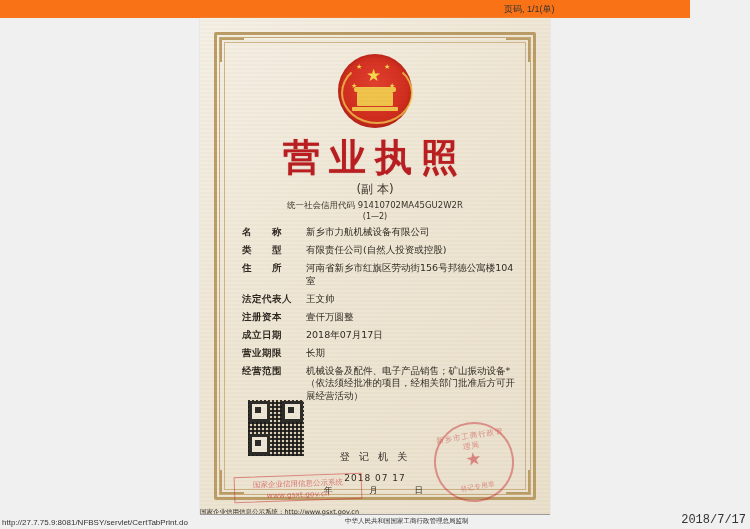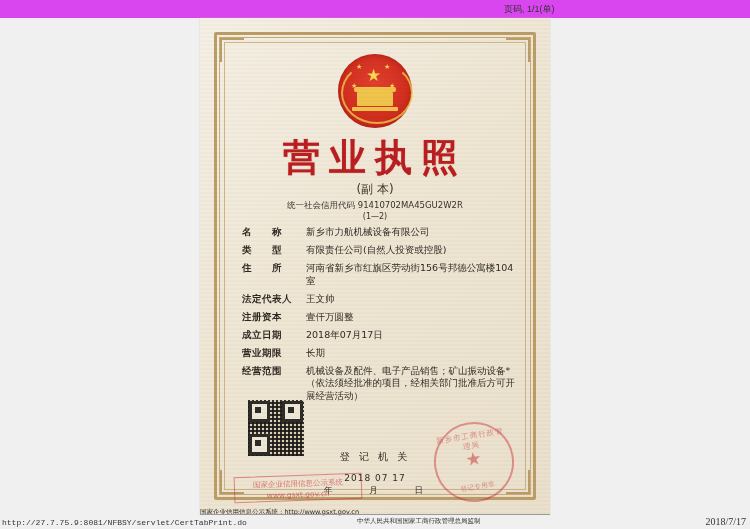--- a/index.html
+++ b/index.html
@@ -12,23 +12,23 @@
     height: 529px;
     overflow: hidden;
     font-family: "Liberation Sans", sans-serif;
     position: relative;
   }
 
   
   .page-top {
     position: absolute;
     top: 0; left: 0;
-    width: 750px;
+    width: 690px;
     height: 18px;
-    background: #d946ef;
+    background: #f97316;
   }
   .page-counter {
     position: absolute;
     top: 3px;
     left: 504px;
     font-size: 9px;
     color: #333;
     white-space: nowrap;
   }
 
@@ -346,47 +346,46 @@
   }
   .footer-left {
     position: absolute;
     left: 0; top: 0;
     white-space: nowrap;
   }
   .footer-center {
     position: absolute;
     left: 145px; top: 9px;
     white-space: nowrap;
-    margin-left: 12px;
   }
   .hairline {
     position: absolute;
     left: 200px;
     top: 514px;
     width: 350px;
     border-top: 1px solid #9a9a9a;
   }
 
   
   .status-url {
     position: absolute;
     left: 2px;
     bottom: 2px;
     font-size: 8px;
     color: #333;
-    font-family: Liberation Mono, monospace;
+    font-family: Liberation Sans, sans-serif;
     white-space: nowrap;
   }
   .status-right {
     position: absolute;
     right: 4px;
     bottom: 2px;
-    font-size: 10px;
+    font-size: 12px;
     color: #333;
-    font-family: Liberation Serif, serif;
+    font-family: Liberation Mono, monospace;
     white-space: nowrap;
   }
 </style>
 </head>
 <body>
 
 <div class="page-top">
   <div class="page-counter">页码, 1/1(单)</div>
 </div>
 

